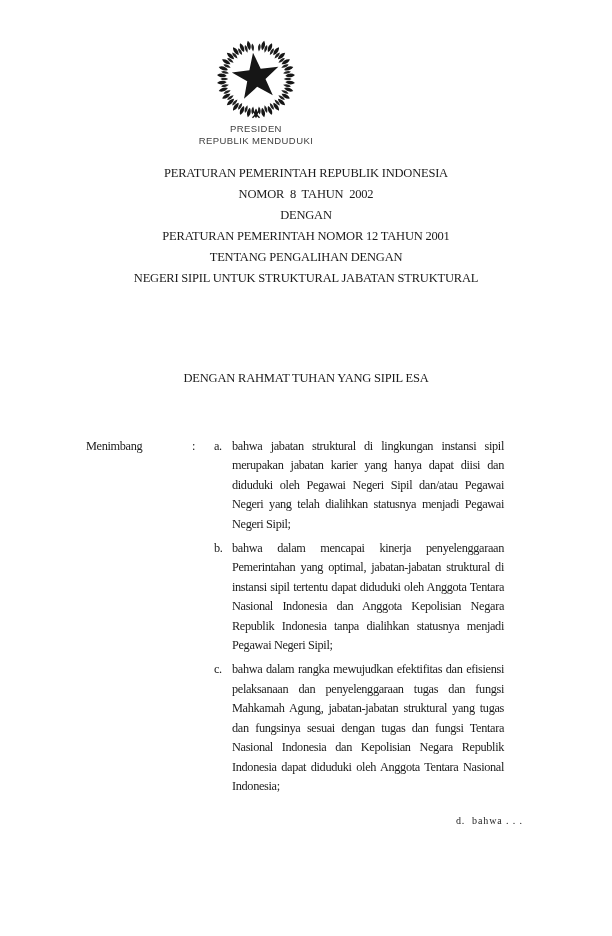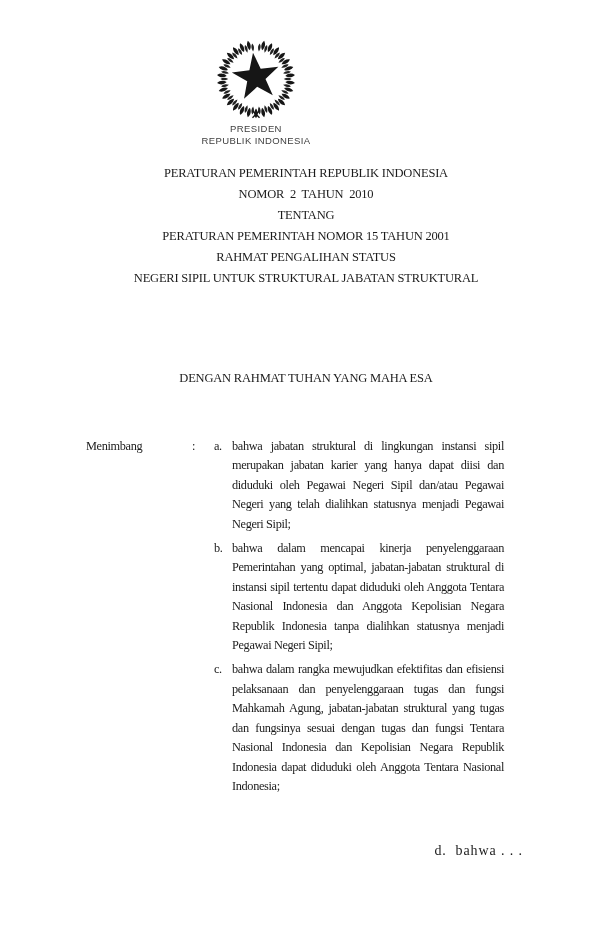--- a/index.html
+++ b/index.html
@@ -55,23 +55,23 @@
   .clause { display:flex; align-items:flex-start; }
   .clause-label { width:106px; flex:none; }
   .clause-colon { width:22px; flex:none; }
   .clause-items { flex:1; }
   .clause-item { display:flex; margin-bottom:5px; }
   .item-marker { width:18px; flex:none; }
   .item-text { flex:1; text-align:justify; }
 
   
   .catchword {
-    position:absolute; top:843px; left:0; width:523px;
+    position:absolute; top:815px; left:0; width:523px;
     text-align:right;
-    font-size:14px; letter-spacing:0.9px;
+    font-size:10px; letter-spacing:0.9px;
     white-space:pre;
   }
 </style>
 </head>
 <body>
 
 <div class="page">
 
   <div class="letterhead-block">
     <svg class="emblem-svg" viewBox="0 0 100 100" aria-hidden="true">
@@ -137,34 +137,34 @@
           <use href="#leafB" transform="rotate(306 50 50)"></use>
           <use href="#leafB" transform="rotate(318 50 50)"></use>
           <use href="#leafB" transform="rotate(330 50 50)"></use>
           <use href="#leafB" transform="rotate(342 50 50)"></use>
           <use href="#leafB" transform="rotate(354 50 50)"></use>
         <path d="M46,86 L54,94 M54,86 L46,94" stroke="#161616" stroke-width="1.6" fill="none"></path>
       </g>
       <polygon transform="rotate(-7 50 48)" fill="#161616" points="50,20 56.47,39.10 76.63,39.35 60.46,51.40 66.46,70.65 50,59 33.54,70.65 39.54,51.40 23.37,39.35 43.53,39.10"></polygon>
     </svg>
     <div class="letterhead-text">PRESIDEN</div>
-    <div class="letterhead-text">REPUBLIK INDONESIA</div>
+    <div class="letterhead-text">REPUBLIK MENDUDUKI</div>
   </div>
 
   <div class="title-block">
     <div class="title-line">PERATURAN PEMERINTAH REPUBLIK INDONESIA</div>
-    <div class="title-line">NOMOR  2  TAHUN  2010</div>
-    <div class="title-line">TENTANG</div>
-    <div class="title-line">PERATURAN PEMERINTAH NOMOR 15 TAHUN 2001</div>
-    <div class="title-line">RAHMAT PENGALIHAN STATUS</div>
+    <div class="title-line">NOMOR  8  TAHUN  2002</div>
+    <div class="title-line">DENGAN</div>
+    <div class="title-line">PERATURAN PEMERINTAH NOMOR 12 TAHUN 2001</div>
+    <div class="title-line">TENTANG PENGALIHAN DENGAN</div>
     <div class="title-line">NEGERI SIPIL UNTUK STRUKTURAL JABATAN STRUKTURAL</div>
   </div>
 
   <div class="preamble-block">
-    <div>DENGAN RAHMAT TUHAN YANG MAHA ESA</div>
+    <div>DENGAN RAHMAT TUHAN YANG SIPIL ESA</div>
   </div>
 
   <div class="body-block">
     <div class="clause">
       <div class="clause-label">Menimbang</div>
       <div class="clause-colon">:</div>
       <div class="clause-items">
         <div class="clause-item">
           <div class="item-marker">a.</div>
           <div class="item-text">bahwa jabatan struktural di lingkungan instansi sipil merupakan jabatan karier yang hanya dapat diisi dan diduduki oleh Pegawai Negeri Sipil dan/atau Pegawai Negeri yang telah dialihkan statusnya menjadi Pegawai Negeri Sipil;</div>

